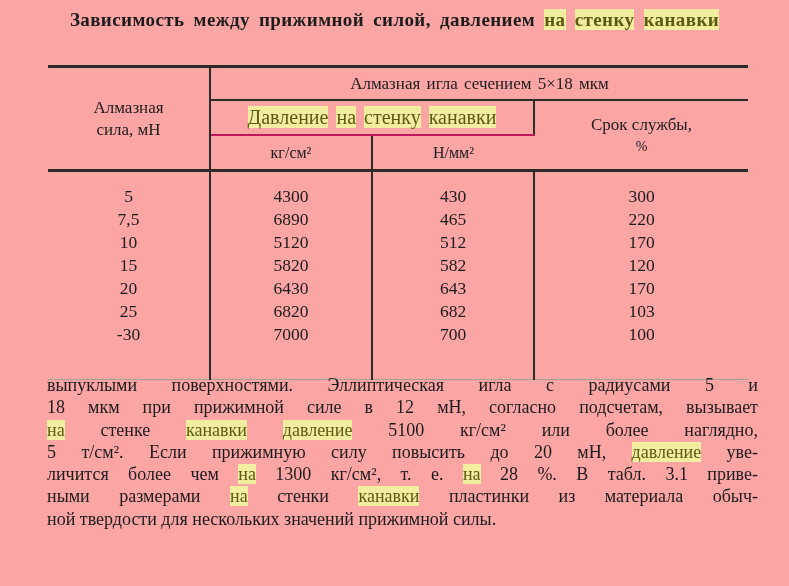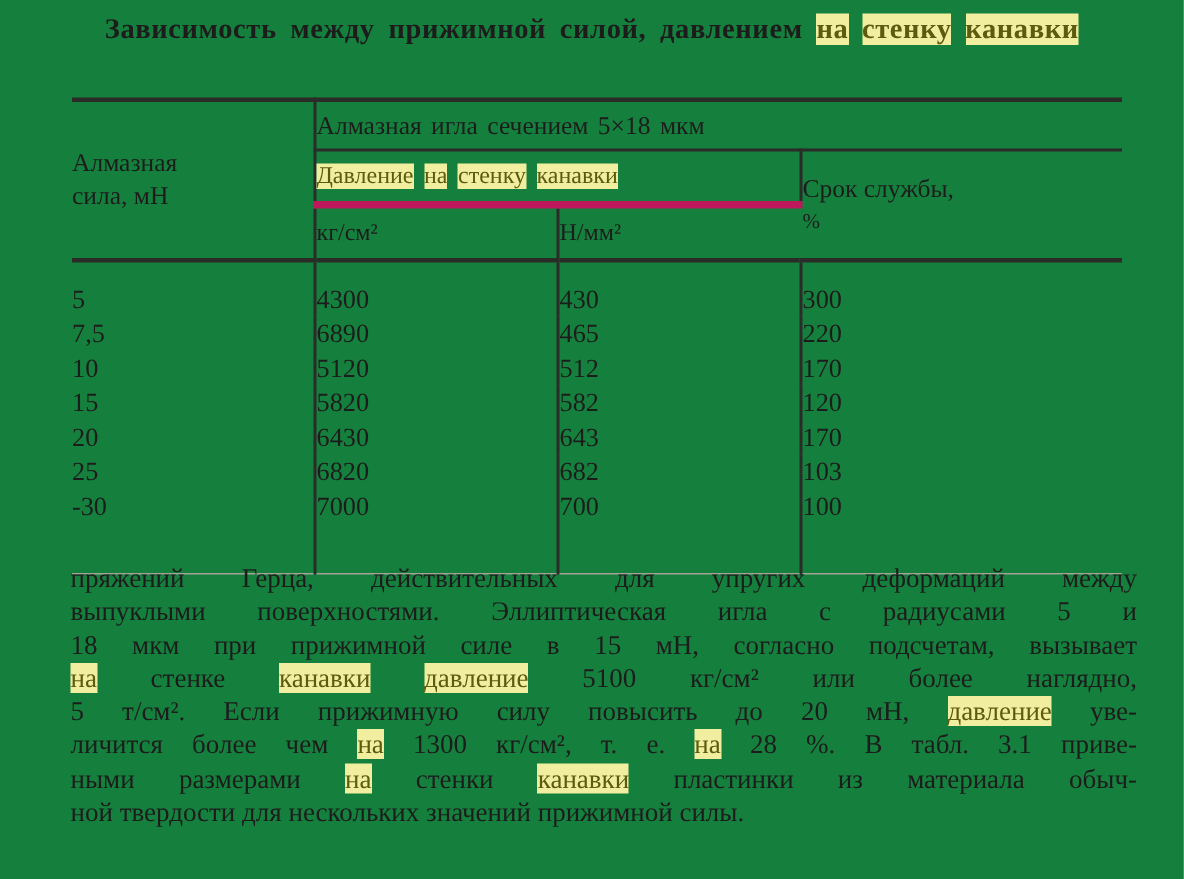--- a/index.html
+++ b/index.html
@@ -1,42 +1,42 @@
 <!DOCTYPE html>
 <html><head>
 <meta charset="utf-8">
 <style>
   html,body{margin:0;padding:0;}
   body{width:789px;height:586px;overflow:hidden;background:#e9e9e2;}
   .page{
     position:relative;width:789px;height:586px;overflow:hidden;
-    background:#15803d;
+    background:#fca5a5;
     font-family:"Liberation Serif","DejaVu Serif",serif;
     color:#1c1c1c;
   }
   
   .title{
     position:absolute;top:7px;left:20px;right:20px;
     text-align:center;font-weight:bold;font-size:19px;line-height:25px;
     letter-spacing:.4px;word-spacing:4px;
   }
   .hl{background:#f1eea0;color:#5c5c10;}
   
   table.datatable{
     position:absolute;left:48px;top:65px;width:700px;
     border-collapse:collapse;table-layout:fixed;
     border-top:3px solid #2b2b28;
     border-bottom:1px solid #a3a398;
   }
   .datatable th,.datatable td{
-    font-weight:normal;text-align:left;padding:0;vertical-align:middle;
+    font-weight:normal;text-align:center;padding:0;vertical-align:middle;
   }
   .c-force{border-right:2px solid #2b2b28;border-bottom:3px solid #2b2b28;font-size:17px;line-height:22px;}
   .c-top{height:31px;border-bottom:2px solid #2b2b28;font-size:17px;word-spacing:2px;}
-  .c-press{height:33px;border-bottom:5px solid #be185d;border-right:2px solid #2b2b28;font-size:16px;word-spacing:3px;}
+  .c-press{height:33px;border-bottom:2px solid #be185d;border-right:2px solid #2b2b28;font-size:20px;word-spacing:3px;}
   .c-life{border-bottom:3px solid #2b2b28;font-size:17px;line-height:21px;}
   .c-life .pct{font-size:14px;}
   .c-unit{height:33px;border-bottom:3px solid #2b2b28;font-size:16px;}
   .u1{border-right:2px solid #2b2b28;}
   .datatable tbody td{font-size:17.5px;height:23px;line-height:23px;}
   .datatable tbody td.col1,
   .datatable tbody td.col2,
   .datatable tbody td.col3{border-right:2px solid #2b2b28;}
   .datatable tbody tr:first-child td{padding-top:13px;}
   .datatable tbody tr:last-child td{padding-bottom:33px;}
@@ -124,23 +124,22 @@
         <tr>
           <td class="col1">-30</td>
           <td class="col2">7000</td>
           <td class="col3">700</td>
           <td class="col4">100</td>
         </tr>
       </tbody>
   </table>
 
   <div class="para" id="paragraph">
-      <div class="pline"><span>пряжений Герца, действительных для упругих деформаций между</span></div>
       <div class="pline"><span>выпуклыми поверхностями. Эллиптическая игла с радиусами 5 и</span></div>
-      <div class="pline"><span>18 мкм при прижимной силе в 15 мН, согласно подсчетам, вызывает</span></div>
+      <div class="pline"><span>18 мкм при прижимной силе в 12 мН, согласно подсчетам, вызывает</span></div>
       <div class="pline"><span class="hl">на</span><span> стенке </span><span class="hl">канавки</span><span> </span><span class="hl">давление</span><span> 5100 кг/см² или более наглядно,</span></div>
       <div class="pline"><span>5 т/см². Если прижимную силу повысить до 20 мН, </span><span class="hl">давление</span><span> уве-</span></div>
       <div class="pline"><span>личится более чем </span><span class="hl">на</span><span> 1300 кг/см², т. е. </span><span class="hl">на</span><span> 28 %. В табл. 3.1 приве-</span></div>
       <div class="pline"><span>ными размерами </span><span class="hl">на</span><span> стенки </span><span class="hl">канавки</span><span> пластинки из материала обыч-</span></div>
       <div class="pline last"><span>ной твердости для нескольких значений прижимной силы.</span></div>
     </div>
 
 </div>
 
 </body></html>

